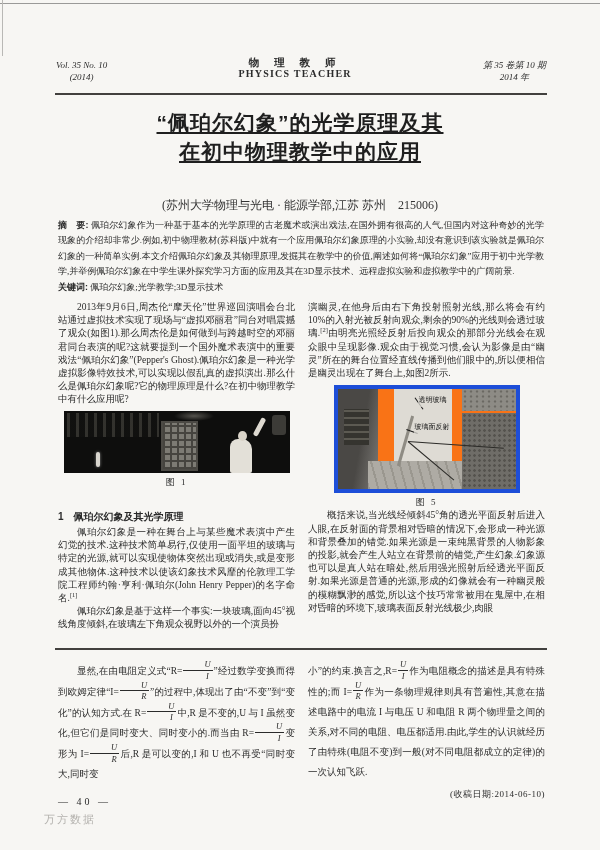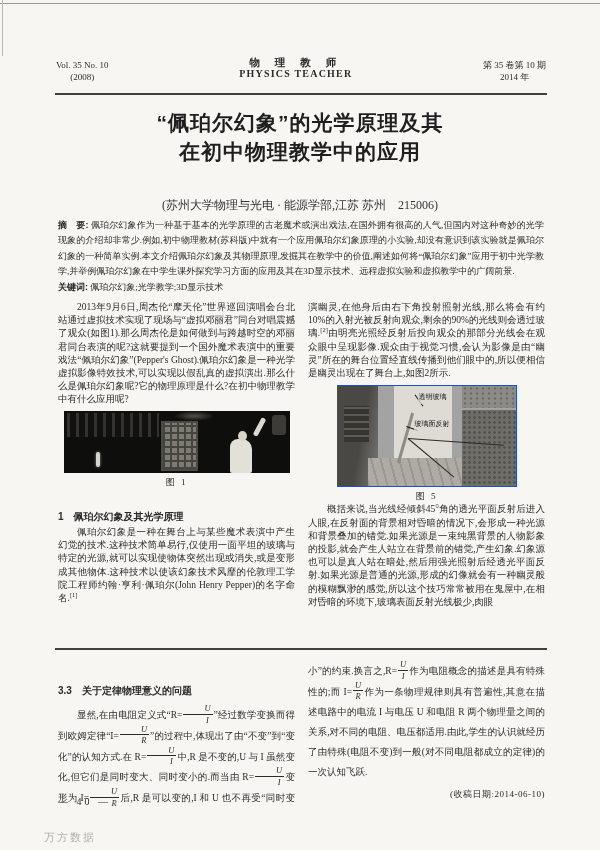--- a/index.html
+++ b/index.html
@@ -3,30 +3,30 @@
 <meta charset="utf-8">
 <style>
   html,body{margin:0;padding:0;background:#ffffff;}
   .page{position:relative;width:600px;height:850px;background:#f7f6f3;overflow:hidden;
         font-family:"Liberation Serif","DejaVu Serif",serif;color:#2b2b2b;}
   .scan-top{position:absolute;top:3px;left:0;width:100%;height:1px;background:#9a9a98;}
   .scan-left{position:absolute;top:0;left:2px;width:1px;height:56px;background:#b9b8b5;}
 
   
   .jheader{position:absolute;top:56px;left:56px;width:490px;display:flex;justify-content:space-between;align-items:flex-start;font-size:9px;line-height:12px;}
-  .jh-left,.jh-right{text-align:center;padding-top:3px;}
+  .jh-left,.jh-right{text-align:center;padding-top:3px;font-style:italic;}
   .jh-center{text-align:center;}
   .jh-cn{font-family:"Liberation Sans","DejaVu Sans",sans-serif;font-weight:bold;font-size:10.5px;letter-spacing:6px;}
   .jh-en{font-size:10px;letter-spacing:1.2px;font-weight:bold;}
   .jheader-rule{position:absolute;top:93px;left:55px;width:492px;height:2px;background:#42403e;}
 
   
   .title{position:absolute;top:108px;left:0;width:100%;text-align:center;
          font-family:"Liberation Sans","DejaVu Sans",sans-serif;font-weight:bold;
-         font-size:21px;line-height:29px;color:#1f1f1f;letter-spacing:1px;}
+         font-size:21px;line-height:29px;color:#1f1f1f;letter-spacing:1px;text-decoration:underline;}
   .authors{position:absolute;top:180px;left:0;width:100%;text-align:center;font-size:11.5px;font-weight:bold;letter-spacing:1px;}
   .affil{position:absolute;top:197px;left:0;width:100%;text-align:center;font-size:12px;color:#333;}
 
   
   .abstract{position:absolute;top:218px;left:58px;width:486px;font-size:9px;line-height:15.4px;text-align:justify;}
   .ab-label,.kw-label{font-family:"Liberation Sans","DejaVu Sans",sans-serif;font-weight:bold;}
   .kw-line{margin-top:0px;}
 
   
   .cols{position:absolute;left:58px;width:487px;display:flex;gap:13px;}
@@ -46,21 +46,21 @@
   .f1-small-figure{position:absolute;left:32px;bottom:6px;width:4px;height:15px;background:#d8d5ce;border-radius:2px;box-shadow:0 0 3px #888;}
   .f1-lattice{position:absolute;left:97px;top:10px;width:33px;height:46px;background:#7d7b74;border:2px solid #4c4a45;
               background-image:repeating-linear-gradient(0deg,#46443f 0 2px,transparent 2px 7px),repeating-linear-gradient(90deg,#46443f 0 2px,transparent 2px 7px);}
   .f1-singer-body{position:absolute;right:38px;bottom:0;width:22px;height:34px;background:#e3e0d8;border-radius:8px 10px 2px 2px;}
   .f1-singer-head{position:absolute;right:43px;bottom:32px;width:9px;height:10px;background:#d9d3c8;border-radius:50%;}
   .f1-singer-arm{position:absolute;right:28px;bottom:36px;width:5px;height:20px;background:#ddd9d0;border-radius:3px;transform:rotate(28deg);}
   .f1-right-blob{position:absolute;right:4px;top:4px;width:14px;height:20px;background:#3c3b37;border-radius:3px;}
   .fig-cap{text-align:center;font-size:9px;margin:3px 0 0;letter-spacing:2px;}
 
   
-  .fig2{position:relative;width:178px;height:100px;margin:5px auto 0;background:#a3a3a3;overflow:hidden;border:1px solid #1d4ed8;}
+  .fig2{position:relative;width:178px;height:100px;margin:5px auto 0;background:#f97316;overflow:hidden;border:4px solid #1d4ed8;}
   .f2-darkwing{position:absolute;left:0;top:0;width:40px;height:100%;background:linear-gradient(100deg,#4a4845 55%,#7b7975);}
   .f2-plaque{position:absolute;left:6px;top:20px;width:25px;height:36px;background:#35342f;
              background-image:repeating-linear-gradient(0deg,transparent 0 5px,#5c5a52 5px 7px);}
   .f2-wall{position:absolute;left:56px;top:0;width:58px;height:74px;background:#dedbd4;}
   .f2-floor{position:absolute;left:30px;bottom:0;width:100px;height:28px;background:#aeaba4;
             background-image:repeating-linear-gradient(75deg,#9a978f 0 2px,transparent 2px 9px);}
   .f2-glass{position:absolute;left:66px;top:26px;width:3px;height:52px;background:#8f8c84;transform:rotate(16deg);}
   .f2-crowd{position:absolute;right:0;top:24px;width:54px;height:76px;background:#6f6d68;
             background-image:radial-gradient(#55534e 1px,transparent 1.6px);background-size:5px 5px;}
   .f2-balcony{position:absolute;right:0;top:0;width:54px;height:22px;background:#8d8b85;
@@ -74,33 +74,33 @@
 
   
   .divider{position:absolute;top:648px;left:55px;width:492px;height:1.5px;background:#42403e;}
   .cols.bottom{top:660px;height:146px;overflow:hidden;}
   .col.b{line-height:20px;}
   .frac{display:inline-block;text-align:center;vertical-align:-0.55em;line-height:1;font-style:italic;font-size:8.5px;margin:0 1px;}
   .frac .num{display:block;padding:0 2px 1px;border-bottom:1px solid #2b2b2b;}
   .frac .den{display:block;padding-top:1px;}
   .receipt{text-align:right;font-size:9px;margin-top:2px;letter-spacing:.5px;}
   .pagenum{position:absolute;left:58px;top:796px;font-size:10px;letter-spacing:3px;}
-  .watermark{position:absolute;left:44px;top:830px;font-size:11px;color:#b3b1ad;letter-spacing:2px;}
+  .watermark{position:absolute;left:44px;top:812px;font-size:11px;color:#b3b1ad;letter-spacing:2px;}
 </style>
 </head>
 <body>
 
 <div class="page">
   <div class="scan-top"></div>
   <div class="scan-left"></div>
 
   <div class="jheader">
     <div class="jh-left">
       <div>Vol. 35 No. 10</div>
-      <div>(2008)</div>
+      <div>(2014)</div>
     </div>
     <div class="jh-center">
       <div class="jh-cn">物 理 教 师</div>
       <div class="jh-en">PHYSICS TEACHER</div>
     </div>
     <div class="jh-right">
       <div>第 35 卷第 10 期</div>
       <div>2014 年</div>
     </div>
   </div>
@@ -126,20 +126,21 @@
         <div class="f1-small-figure"></div>
         <div class="f1-lattice"></div>
         <div class="f1-singer-arm"></div>
         <div class="f1-singer-body"></div>
         <div class="f1-singer-head"></div>
         <div class="f1-right-blob"></div>
       </div>
       <div class="fig-cap">图 1</div>
       <div class="sec-h">1　佩珀尔幻象及其光学原理</div>
       <p class="indent">佩珀尔幻象是一种在舞台上与某些魔术表演中产生幻觉的技术.这种技术简单易行,仅使用一面平坦的玻璃与特定的光源,就可以实现使物体突然出现或消失,或是变形成其他物体.这种技术以使该幻象技术风靡的伦敦理工学院工程师约翰·亨利·佩珀尔(John Henry Pepper)的名字命名.<sup>[1]</sup></p>
+      <p class="indent">佩珀尔幻象是基于这样一个事实:一块玻璃,面向45°视线角度倾斜,在玻璃左下角观众视野以外的一个演员扮</p>
     </div>
 
     <div class="col">
       <p>演幽灵,在他身后由右下角投射照射光线,那么将会有约10%的入射光被反射向观众,剩余的90%的光线则会透过玻璃.<sup>[2]</sup>由明亮光照经反射后投向观众的那部分光线会在观众眼中呈现影像.观众由于视觉习惯,会认为影像是由“幽灵”所在的舞台位置经直线传播到他们眼中的,所以便相信是幽灵出现在了舞台上,如图2所示.</p>
       <div class="fig2">
         <div class="f2-darkwing"></div>
         <div class="f2-plaque"></div>
         <div class="f2-wall"></div>
         <div class="f2-floor"></div>
         <div class="f2-glass"></div>
@@ -154,21 +155,20 @@
       </div>
       <div class="fig-cap">图 5</div>
       <p class="indent">概括来说,当光线经倾斜45°角的透光平面反射后进入人眼,在反射面的背景相对昏暗的情况下,会形成一种光源和背景叠加的错觉.如果光源是一束纯黑背景的人物影象的投影,就会产生人站立在背景前的错觉,产生幻象.幻象源也可以是真人站在暗处,然后用强光照射后经透光平面反射.如果光源是普通的光源,形成的幻像就会有一种幽灵般的模糊飘渺的感觉,所以这个技巧常常被用在鬼屋中,在相对昏暗的环境下,玻璃表面反射光线极少,肉眼</p>
     </div>
   </div>
 
   <div class="divider"></div>
 
   <div class="cols bottom">
     <div class="col b">
-      <div class="sec-h">3.3　关于定律物理意义的问题</div>
       <p class="indent">显然,在由电阻定义式“R=<span class="frac"><span class="num">U</span><span class="den">I</span></span>”经过数学变换而得到欧姆定律“I=<span class="frac"><span class="num">U</span><span class="den">R</span></span>”的过程中,体现出了由“不变”到“变化”的认知方式.在 R=<span class="frac"><span class="num">U</span><span class="den">I</span></span>中,R 是不变的,U 与 I 虽然变化,但它们是同时变大、同时变小的.而当由 R=<span class="frac"><span class="num">U</span><span class="den">I</span></span>变形为 I=<span class="frac"><span class="num">U</span><span class="den">R</span></span>后,R 是可以变的,I 和 U 也不再受“同时变大,同时变</p>
     </div>
     <div class="col b">
       <p>小”的约束.换言之,R=<span class="frac"><span class="num">U</span><span class="den">I</span></span>作为电阻概念的描述是具有特殊性的;而 I=<span class="frac"><span class="num">U</span><span class="den">R</span></span>作为一条物理规律则具有普遍性,其意在描述电路中的电流 I 与电压 U 和电阻 R 两个物理量之间的关系,对不同的电阻、电压都适用.由此,学生的认识就经历了由特殊(电阻不变)到一般(对不同电阻都成立的定律)的一次认知飞跃.</p>
       <div class="receipt">(收稿日期:2014-06-10)</div>
     </div>
   </div>
 
   <div class="pagenum">— 40 —</div>
   <div class="watermark">万方数据</div>

